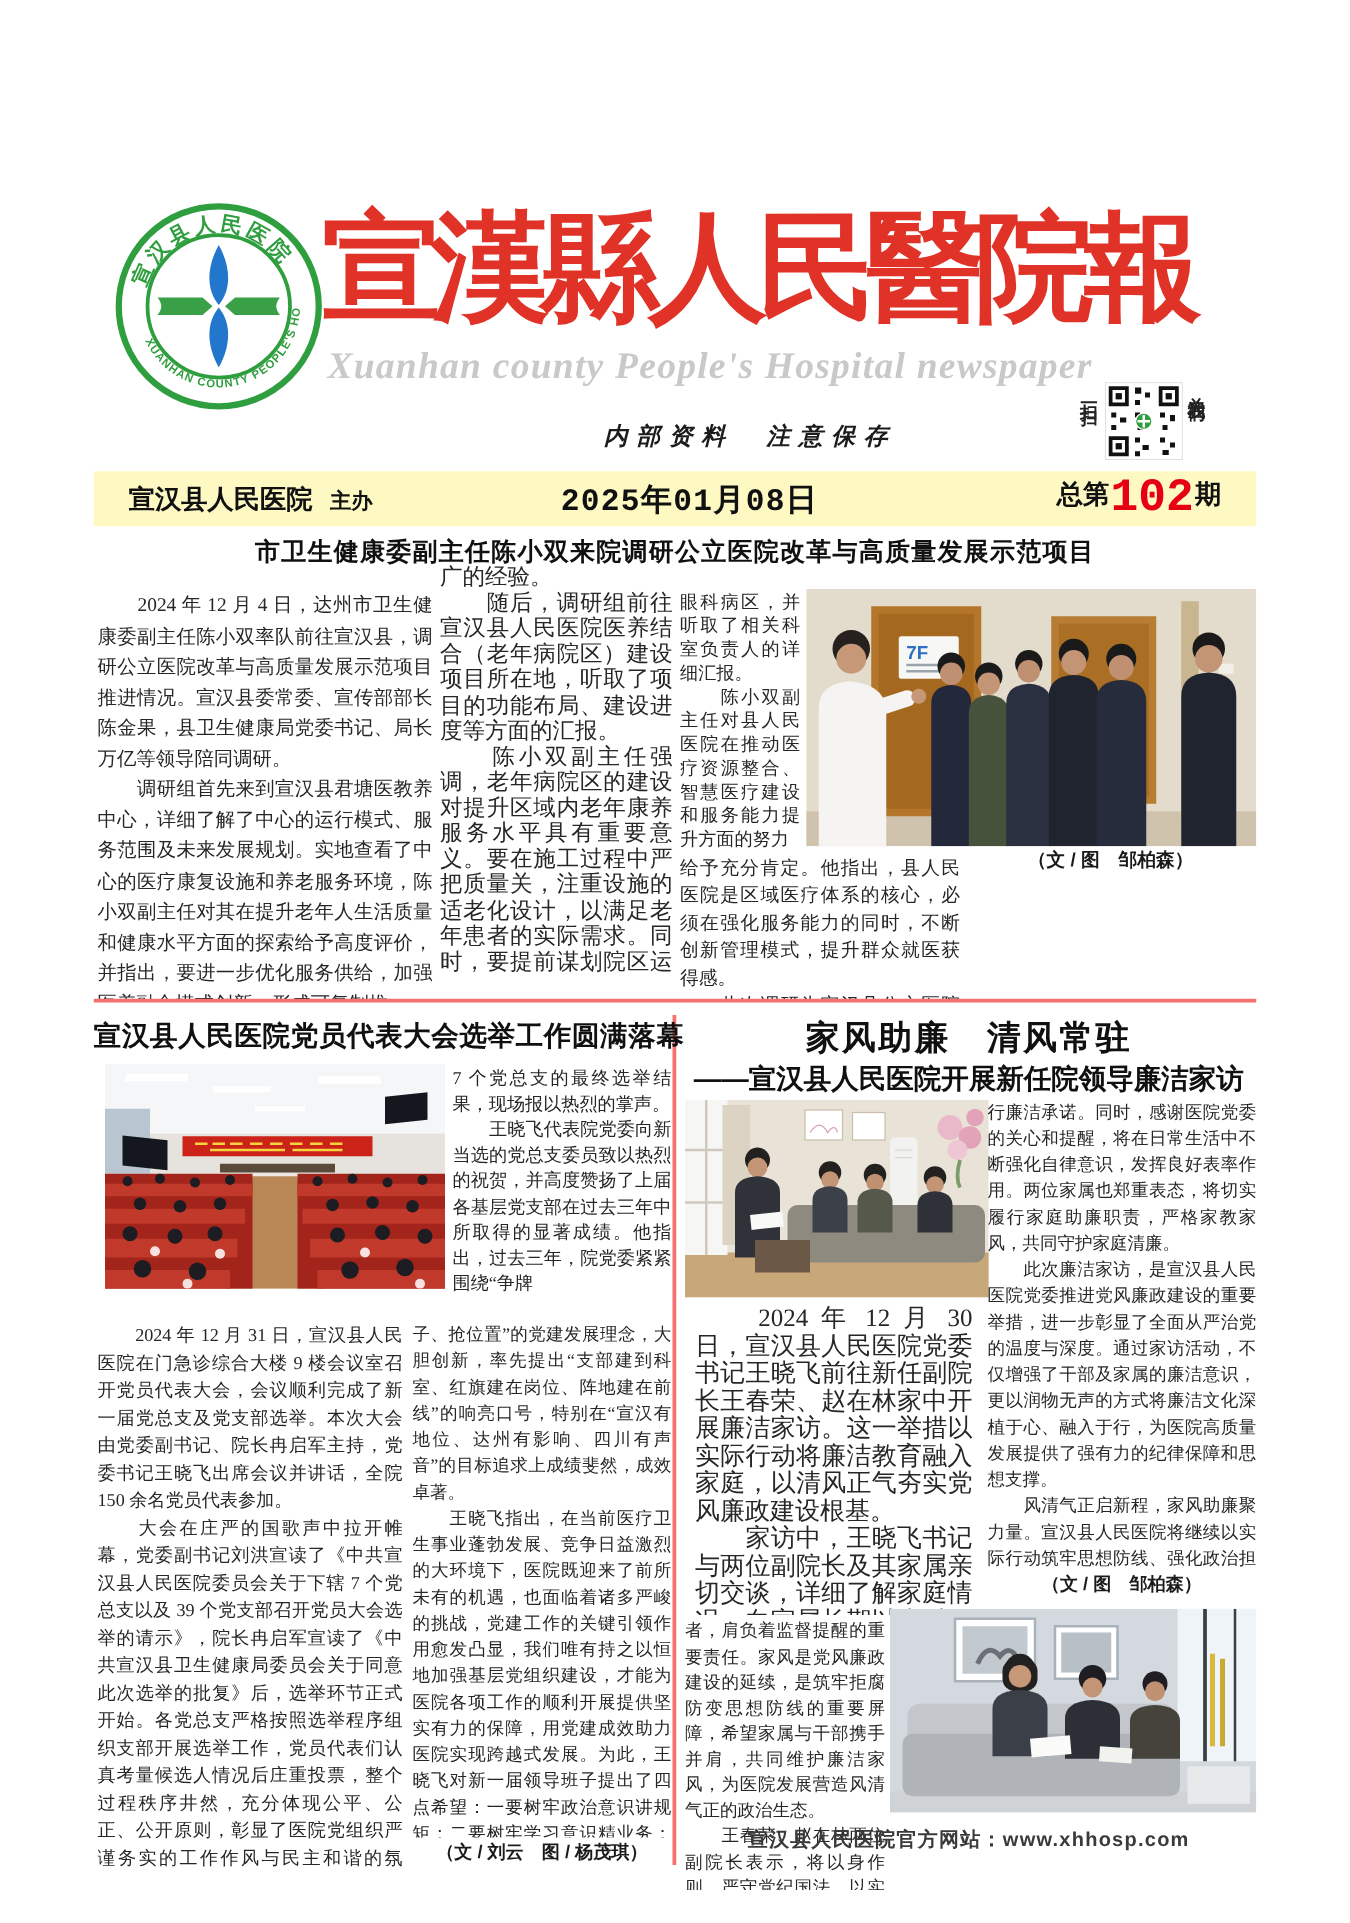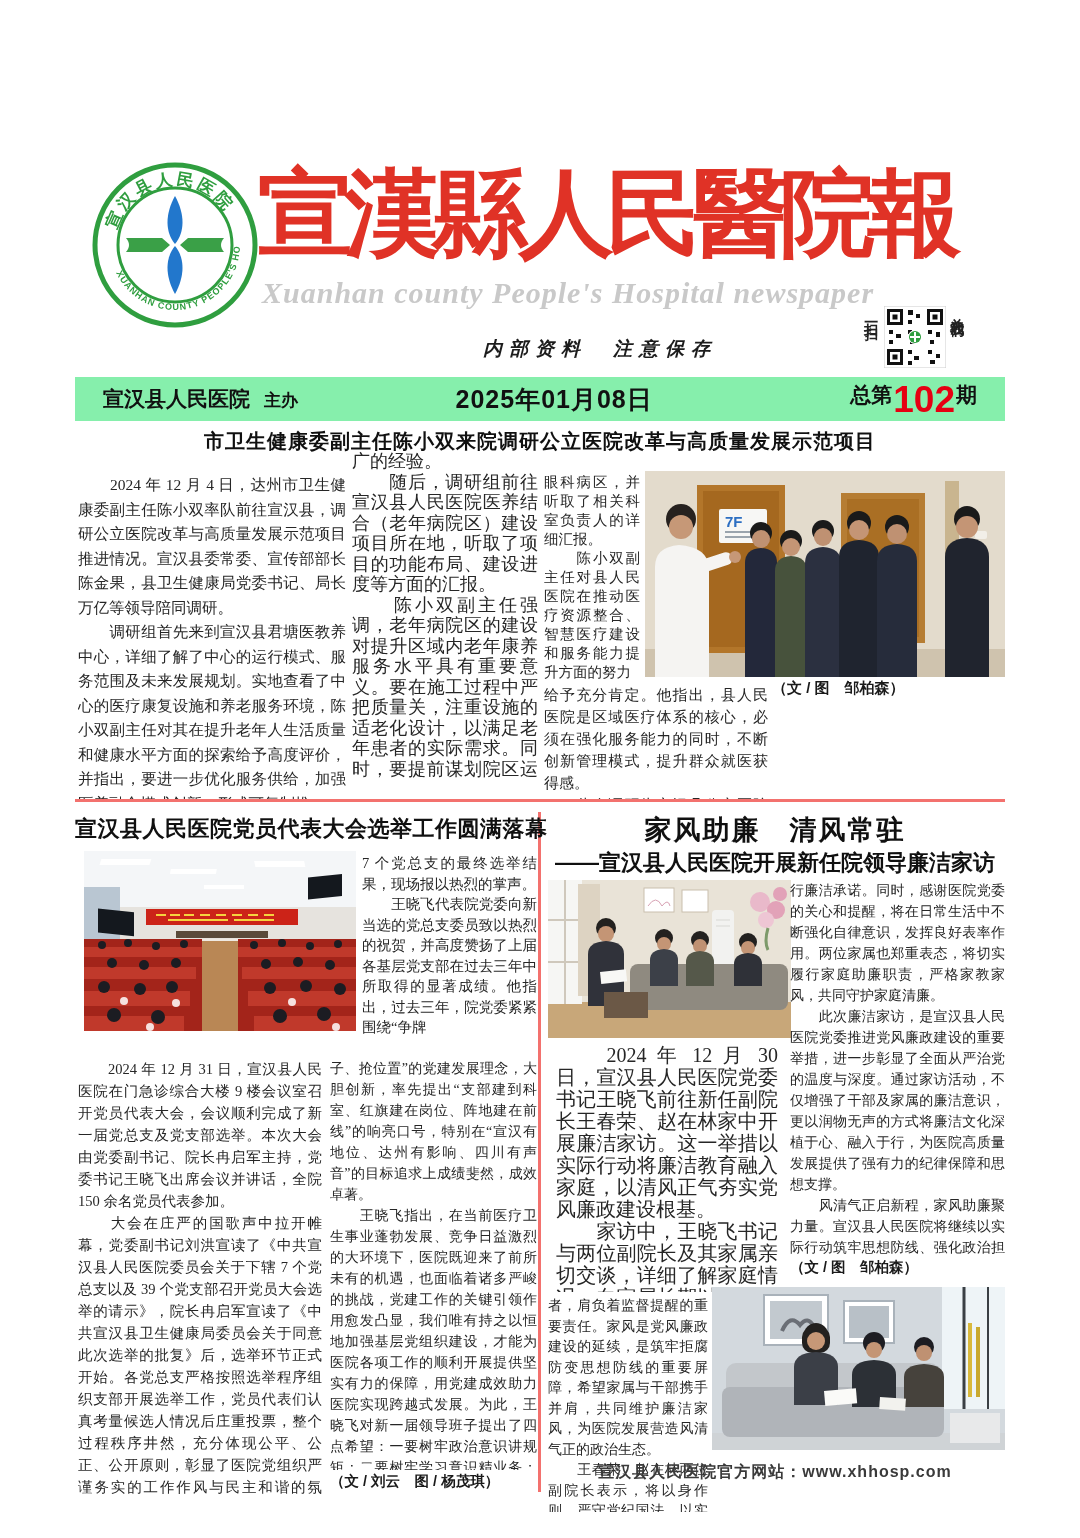--- a/index.html
+++ b/index.html
@@ -26,23 +26,23 @@
     left:420px;top:336px;width:360px;text-align:center;
     font-size:19px;letter-spacing:7px;color:#1c1c1c;font-style:italic;font-weight:bold;
   }
   .vlabel{
     writing-mode:vertical-rl;text-orientation:upright;
     font-size:14px;font-weight:bold;color:#222;line-height:1.05;
     font-family:"Liberation Sans","DejaVu Sans",sans-serif;letter-spacing:2px;
   }
   
   .info-bar{
-    left:75px;top:377px;width:930px;height:44px;background:#86efac;
+    left:75px;top:377px;width:930px;height:44px;background:#fef9c3;
     display:flex;align-items:center;justify-content:space-between;
-    font-family:Liberation Sans, sans-serif;
+    font-family:Liberation Mono, monospace;
   }
   .info-left{padding-left:28px;font-weight:bold;font-size:21px;color:#111;}
   .info-left .role{font-size:17px;font-weight:bold;margin-left:14px;}
   .info-date{font-weight:bold;font-size:25px;color:#111;letter-spacing:1px;margin-left:-40px;}
   .info-right{padding-right:28px;font-weight:bold;font-size:21px;color:#111;display:flex;align-items:flex-start;}
   .issue-num{color:#e60012;font-size:37px;line-height:1;margin:0 1px;font-weight:bold;}
   
   .headline-main{
     left:75px;top:428px;width:930px;text-align:center;
     font-family:"Liberation Sans","DejaVu Sans",sans-serif;
@@ -51,21 +51,21 @@
   .headline-sub{
     font-family:"Liberation Sans","DejaVu Sans",sans-serif;
     font-weight:bold;color:#101010;text-align:center;white-space:nowrap;
   }
   
   .copy{
     text-align:justify;white-space:pre-line;overflow:hidden;
     color:#262626;
   }
   .byline{
-    text-align:left;font-weight:bold;color:#1a1a1a;
+    text-align:center;font-weight:bold;color:#1a1a1a;
     font-family:"Liberation Sans","DejaVu Sans",sans-serif;
   }
   
   .rule-h{left:75px;top:799px;width:930px;height:3px;background:#f3716e;}
   .rule-v{left:538px;top:812px;width:3px;height:680px;background:#f3716e;}
   
   .photo{display:block;}
   
   .site-footer{
     left:545px;top:1462px;width:460px;text-align:center;

